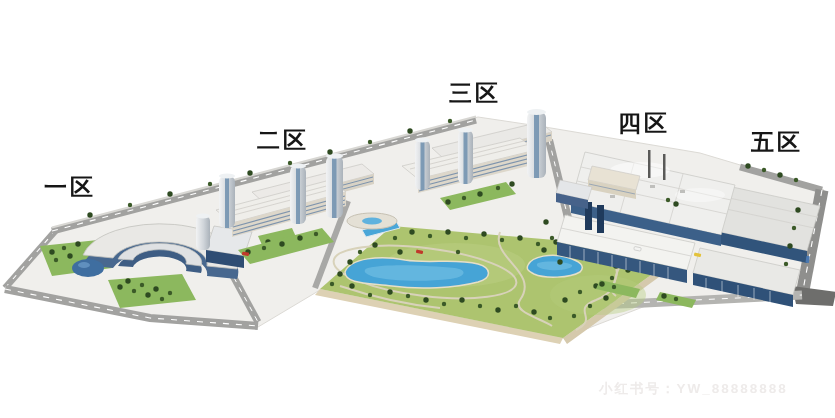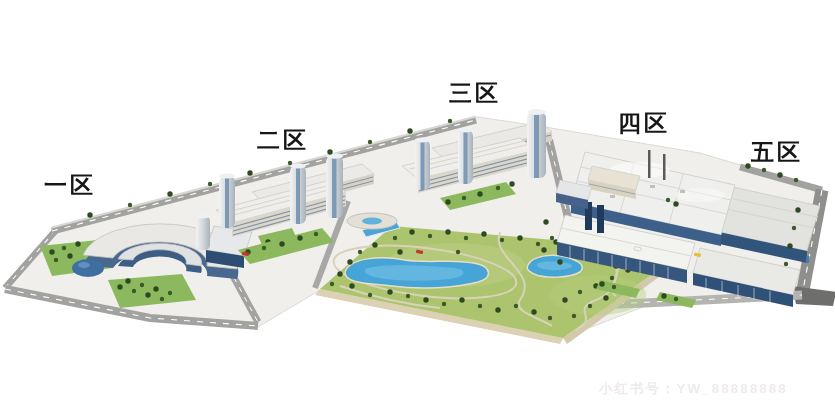--- a/index.html
+++ b/index.html
@@ -12,22 +12,22 @@
   .stage{
     position:relative; width:835px; height:418px; overflow:hidden;
     background:var(--background);
     font-family:"Liberation Sans","DejaVu Sans",sans-serif;
   }
   .stage svg{position:absolute;left:0;top:0;}
   .zone-label{
     position:absolute; font-size:23px; font-weight:600; letter-spacing:3px;
     color:var(--label-color); white-space:nowrap; line-height:1;
   }
-  .zl-1{left:44px;top:176px;font-family:Liberation Mono, monospace;} .zl-2{left:257px;top:129px;} .zl-3{left:449px;top:82px;text-align:right;}
-  .zl-4{left:618px;top:112px;} .zl-5{left:751px;top:143px;font-family:Liberation Mono, monospace;}
+  .zl-1{left:44px;top:176px;} .zl-2{left:257px;top:129px;} .zl-3{left:449px;top:82px;text-align:right;}
+  .zl-4{left:618px;top:112px;} .zl-5{left:751px;top:131px;}
   .watermark{
     position:absolute; left:599px; top:380px; font-size:13.5px; font-weight:600;
     letter-spacing:2px; color:var(--watermark-color); white-space:nowrap;
   }
 </style>
 </head>
 <body>
 
 <div class="stage">
 

